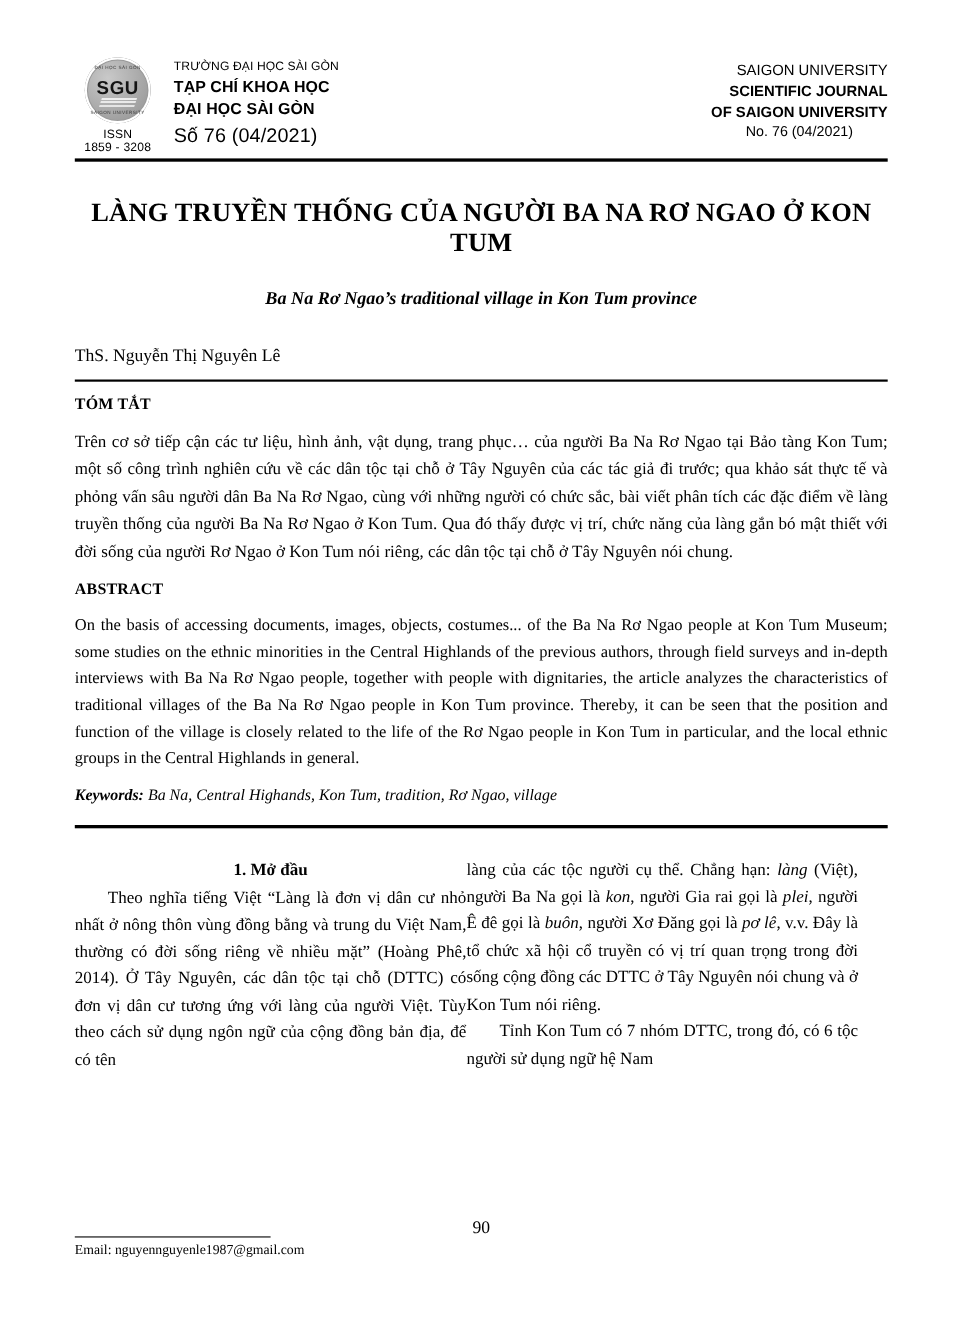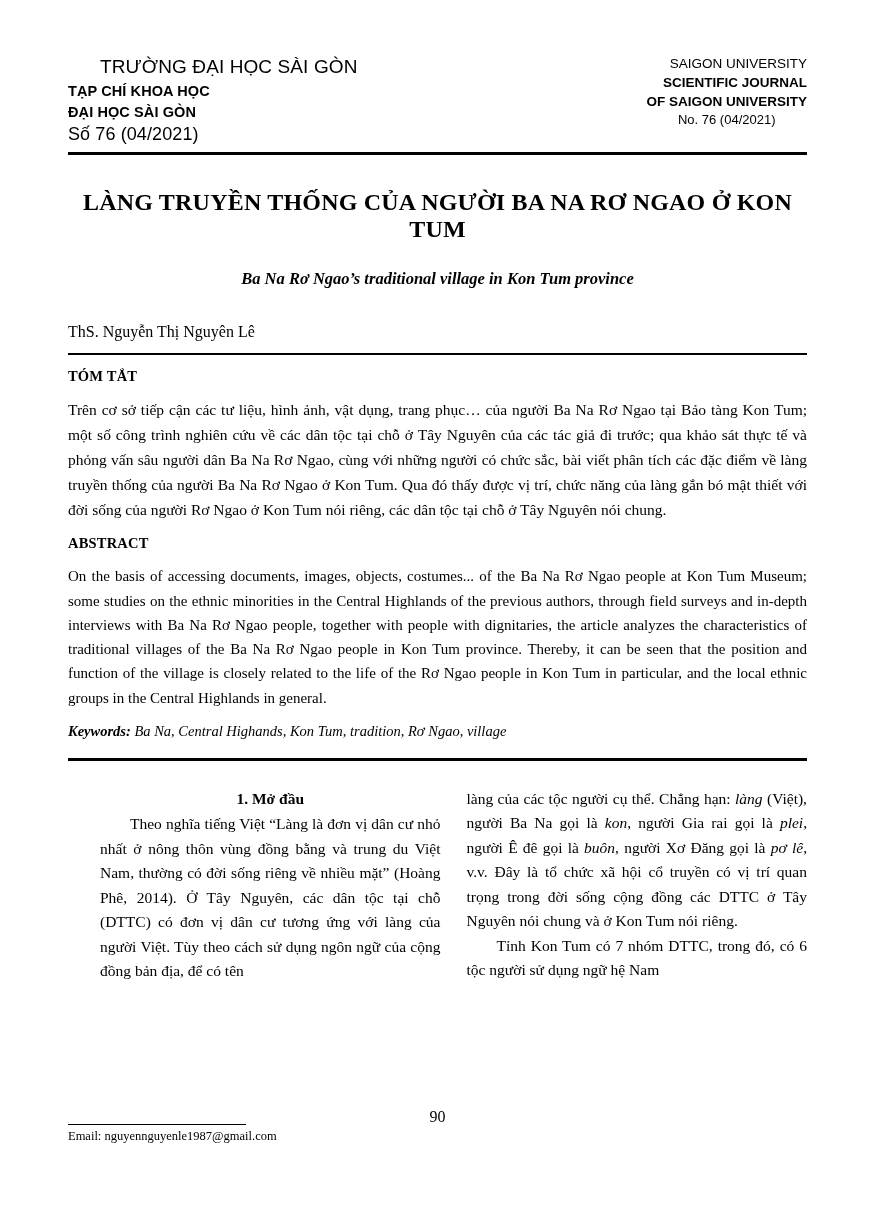--- a/index.html
+++ b/index.html
@@ -100,21 +100,21 @@
   .issn-number {
     font-family: "Liberation Sans", sans-serif;
     font-size: 11px;
     letter-spacing: .2px;
   }
   .mast-titles {
     font-family: "Liberation Sans", sans-serif;
     line-height: 1.42;
     padding-top: 4px;
   }
-  .mast-titles .l1 { font-size: 19px; letter-spacing: .1px; margin-left: 32px; }
+  .mast-titles .l1 { font-size: 11px; letter-spacing: .1px; }
   .mast-titles .l2 { font-size: 14.5px; font-weight: bold; letter-spacing: .1px; }
   .mast-titles .l3 { font-size: 14.5px; font-weight: bold; letter-spacing: .1px; }
   .mast-titles .l4 { font-size: 18px; letter-spacing: .1px; }
 
   .mast-right {
     font-family: "Liberation Sans", sans-serif;
     text-align: right;
     line-height: 1.42;
     padding-top: 4px;
   }
@@ -199,23 +199,21 @@
 
   .rule-bottom {
     border: 0;
     border-top: 3px solid #000;
     margin: 18px 0 0 0;
   }
 
   
   .body-cols {
     display: flex;
-    gap: 26px;
     margin-top: 26px;
-    margin-left: 32px;
   }
   .col {
     width: 356px;
     font-size: 15.5px;
     line-height: 1.58;
     text-align: justify;
   }
   .col .subhead {
     font-weight: bold;
     text-align: center;
@@ -256,20 +254,30 @@
 </style>
 </head>
 <body>
 
 <div class="page">
   <div class="content">
 
     <div class="masthead">
 
       <div class="mast-left">
+        <div class="logo-block">
+          <div class="logo-seal">
+            <div class="seal-top">ĐẠI HỌC SÀI GÒN</div>
+            <div class="seal-main">SGU</div>
+            <div class="seal-book"></div>
+            <div class="seal-bottom">SAIGON UNIVERSITY</div>
+          </div>
+          <div class="issn-label">ISSN</div>
+          <div class="issn-number">1859 - 3208</div>
+        </div>
 
         <div class="mast-titles">
           <div class="l1">TRƯỜNG ĐẠI HỌC SÀI GÒN</div>
           <div class="l2">TẠP CHÍ KHOA HỌC</div>
           <div class="l3">ĐẠI HỌC SÀI GÒN</div>
           <div class="l4">Số 76 (04/2021)</div>
         </div>
       </div>
 
       <div class="mast-right">

